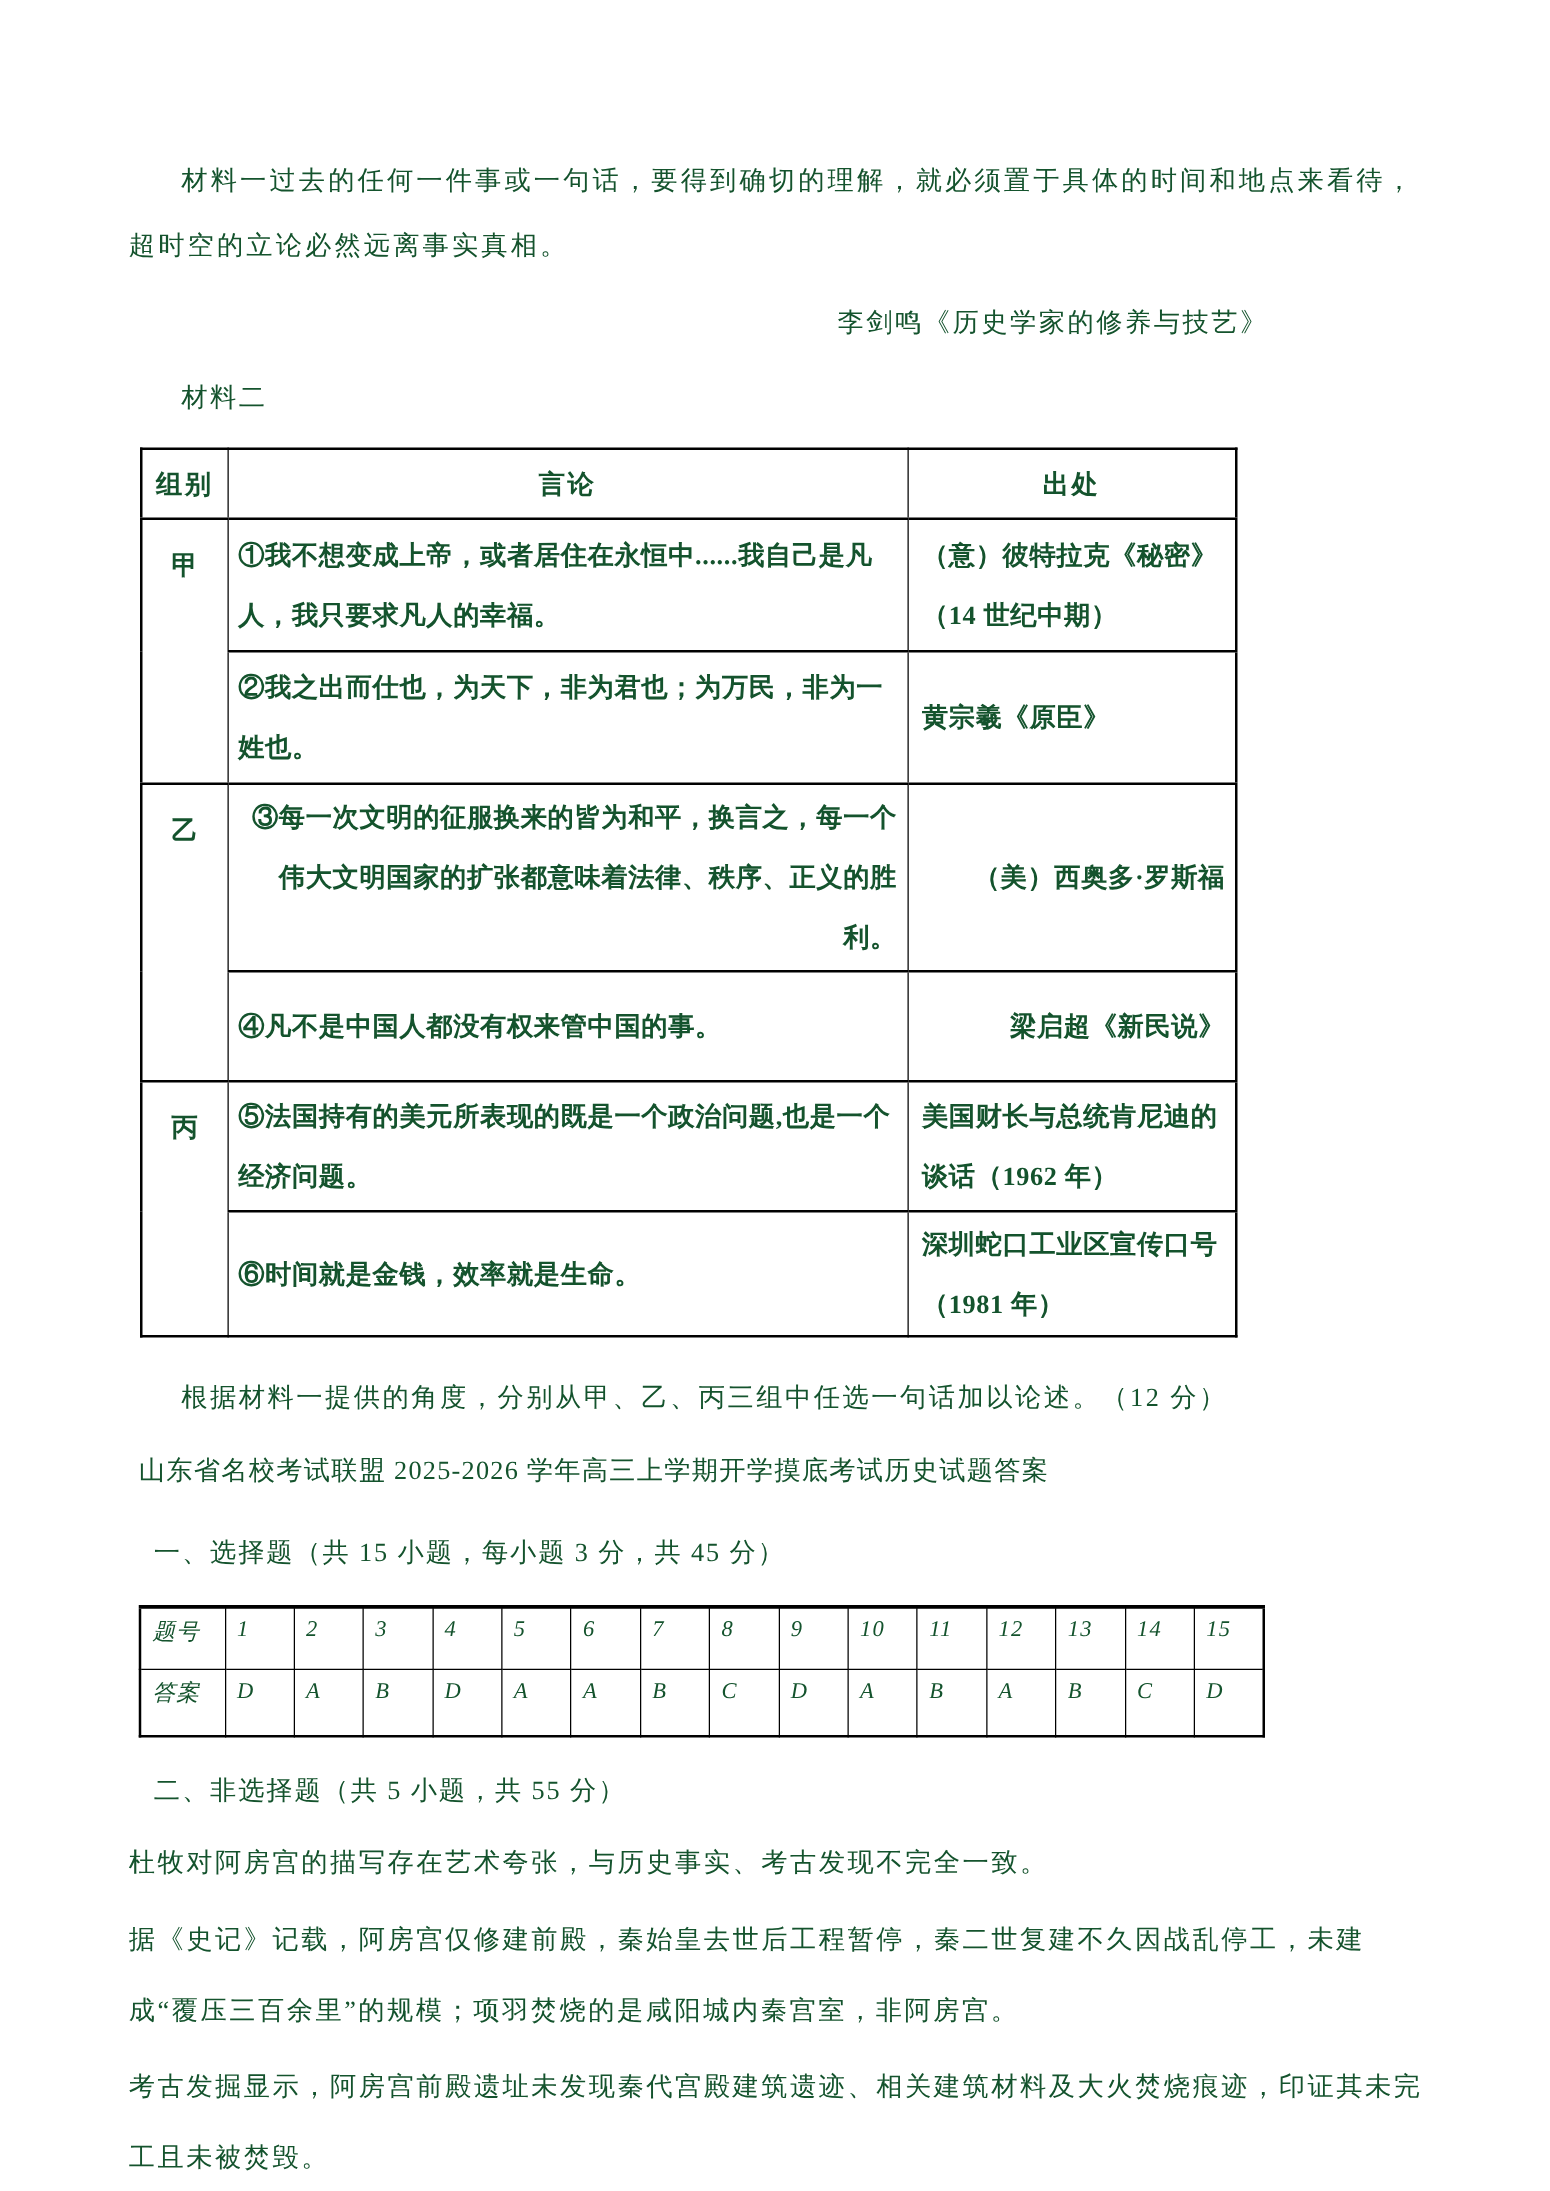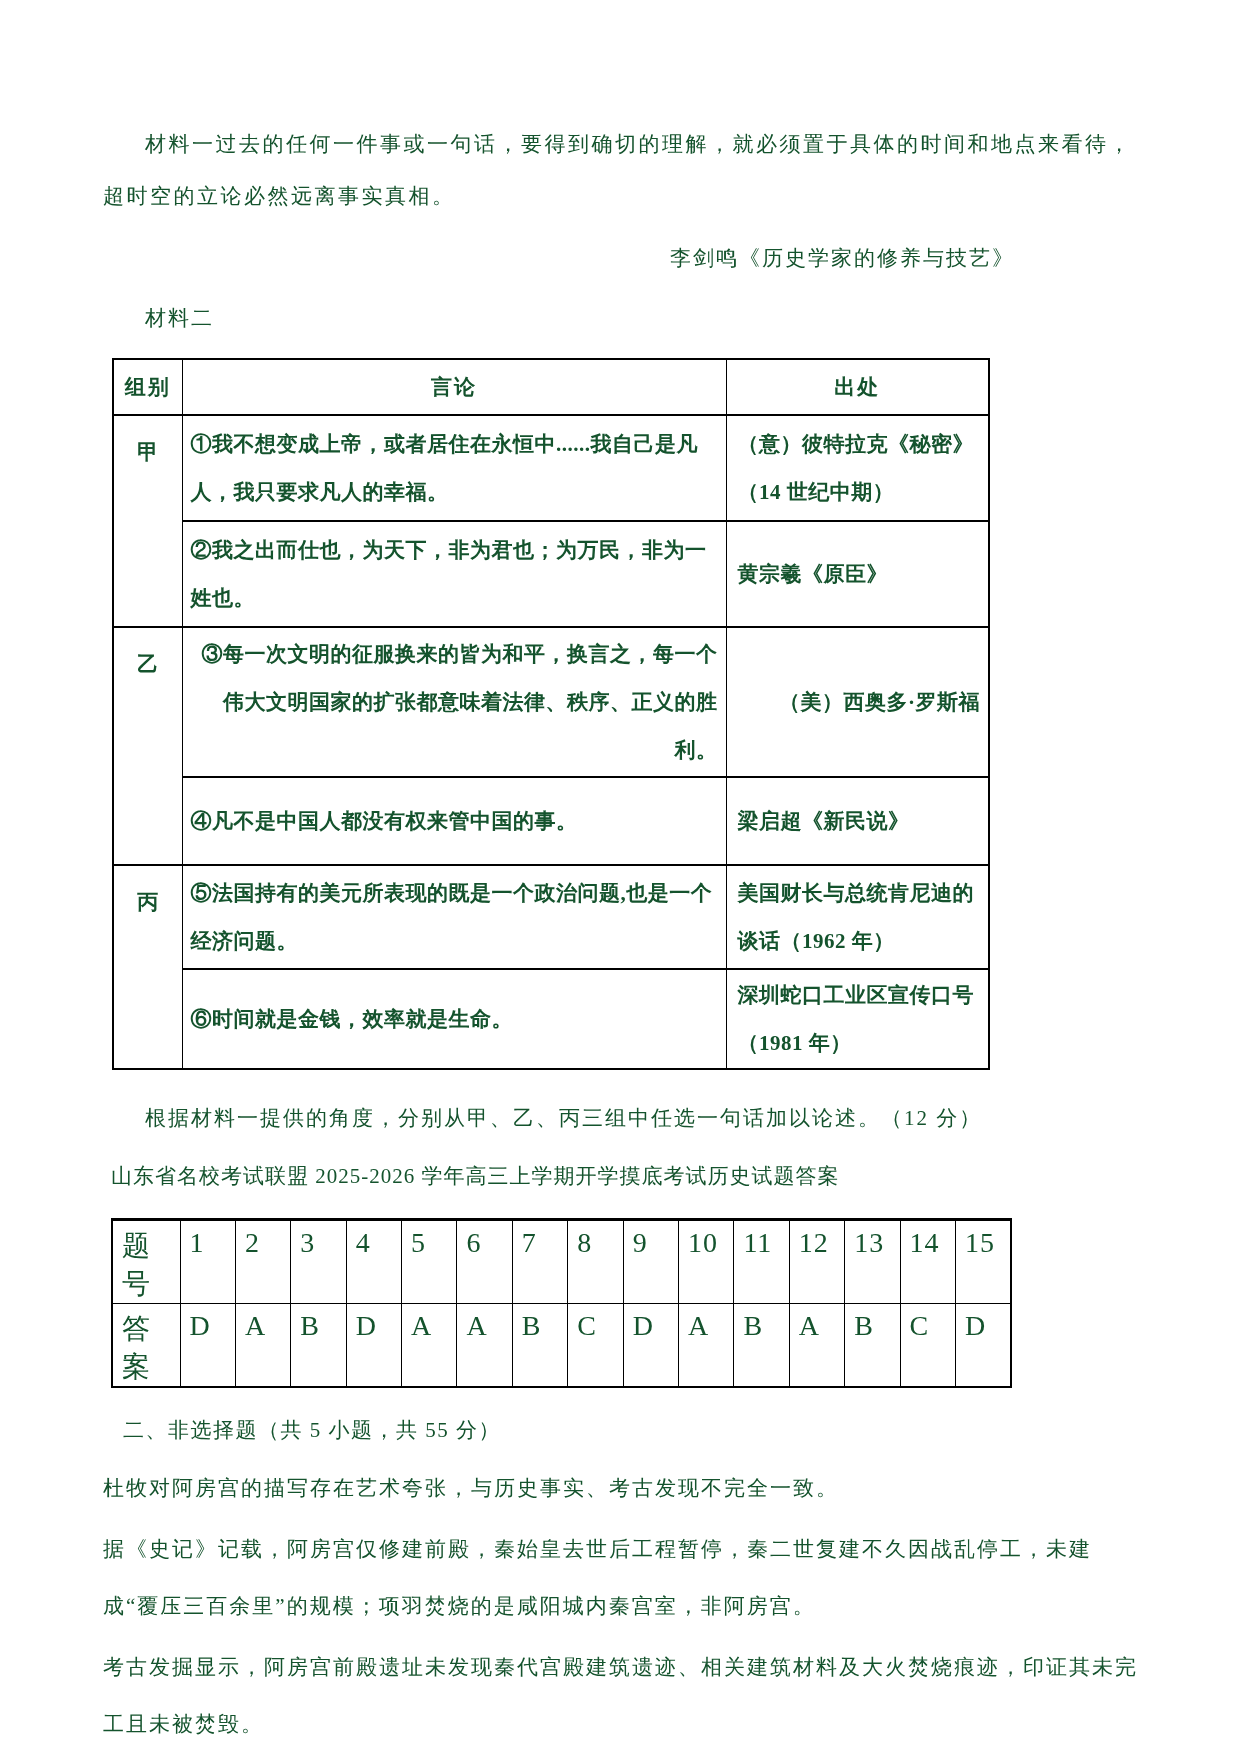--- a/index.html
+++ b/index.html
@@ -66,21 +66,21 @@
     padding-top:12px;
     letter-spacing:0;
   }
   table.mat tr.grp-top td{border-top:2.5px solid #000;}
   table.mat tr.sub td{border-top:2px solid #000;}
   table.mat td.src{padding-left:11px;}
   td.h-r1{height:102px;}
   td.h-r2{height:102px;}
   td.h-r3{height:146px;text-align:right;}
   td.h-r4{height:84px;}
-  td.h-r4s{vertical-align:middle;}
+  td.h-r4s{vertical-align:middle;text-align:right;}
   td.h-r4t{vertical-align:top;padding-top:8px;}
   td.h-r5{height:100px;}
   td.h-r6{height:96px;}
   
   .question{
     margin:22px 0 0 0;
     line-height:52px;
     letter-spacing:2px;
     text-indent:2em;
   }
@@ -102,22 +102,23 @@
     table-layout:fixed;
     width:899px;
     margin:16px 0 0 8px;
     border:2.5px solid #000;
     border-top-width:3px;
   }
   table.key td{
     border:1.5px solid #000;
     vertical-align:top;
     padding:6px 0 0 9px;
-    font-size:28px;
+    font-size:18px;
     letter-spacing:1px;
+    font-style:italic;
   }
   table.key col.k-label{width:68px;}
   table.key col.k-col{width:55.4px;}
   table.key tr.k-num td{height:42px;}
   table.key tr.k-ans td{height:46px;}
   
   .sec2{margin-top:16px;}
   .q16-label{
     margin:26px 0 0 0;
     line-height:52px;
@@ -179,20 +180,21 @@
       <td class="h-r6">⑥时间就是金钱，效率就是生命。</td>
       <td class="src h-r6">深圳蛇口工业区宣传口号（1981 年）</td>
     </tr>
   </tbody>
     </table>
 
   <p class="question">根据材料一提供的角度，分别从甲、乙、丙三组中任选一句话加以论述。（12 分）</p>
 
   <p class="answer-title">山东省名校考试联盟 2025-2026 学年高三上学期开学摸底考试历史试题答案</p>
 
+  <p class="sec-heading">一、选择题（共 15 小题，每小题 3 分，共 45 分）</p>
 
   <table class="key">
     <colgroup>
       <col class="k-label">
       <col class="k-col">
         <col class="k-col">
         <col class="k-col">
         <col class="k-col">
         <col class="k-col">
       <col class="k-col">

